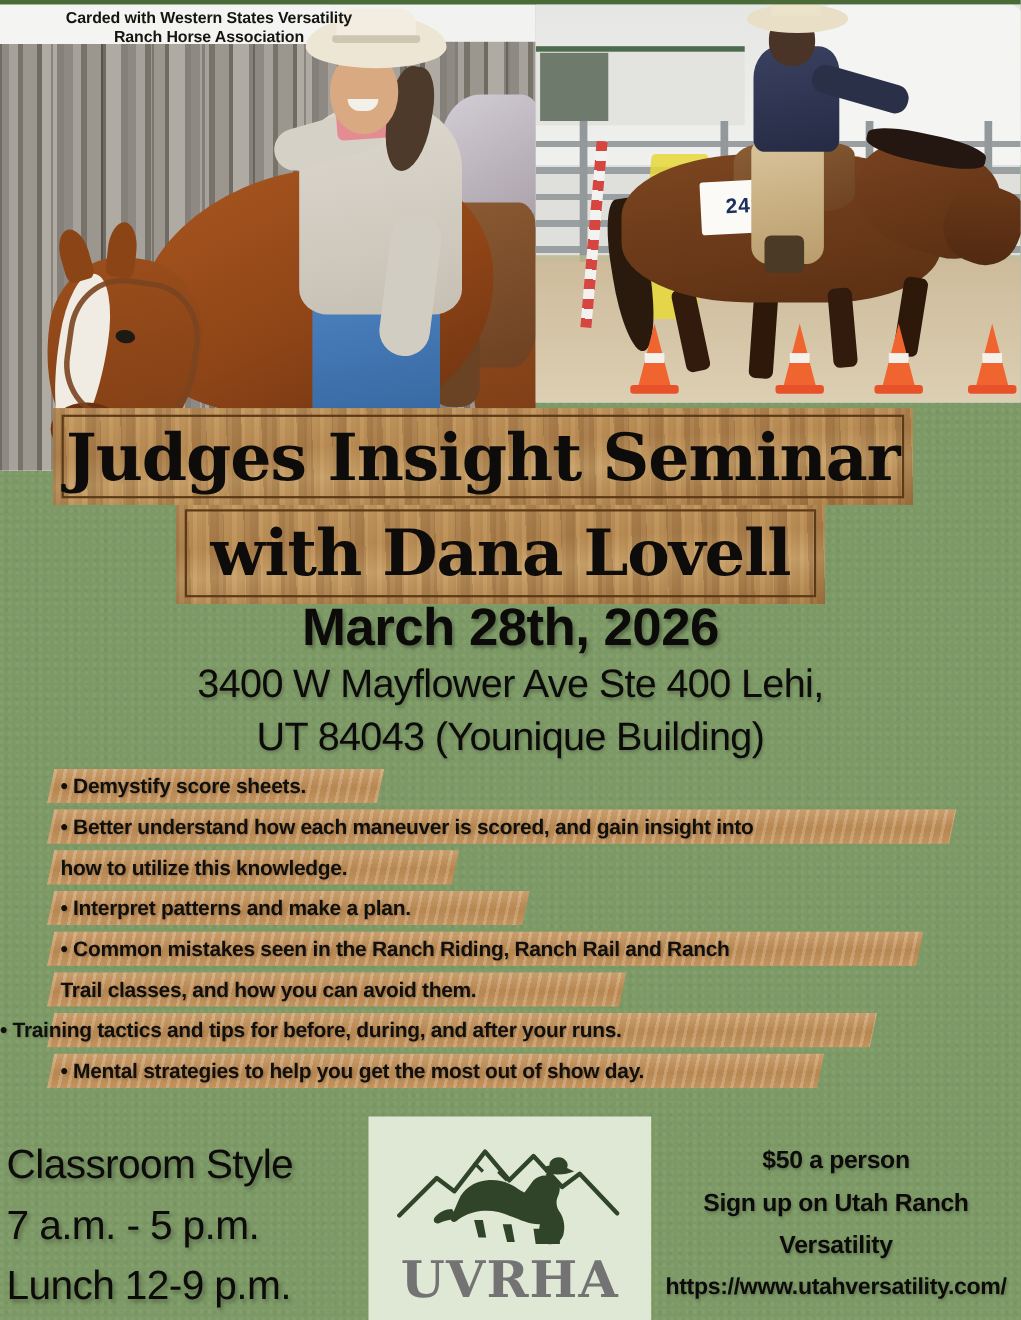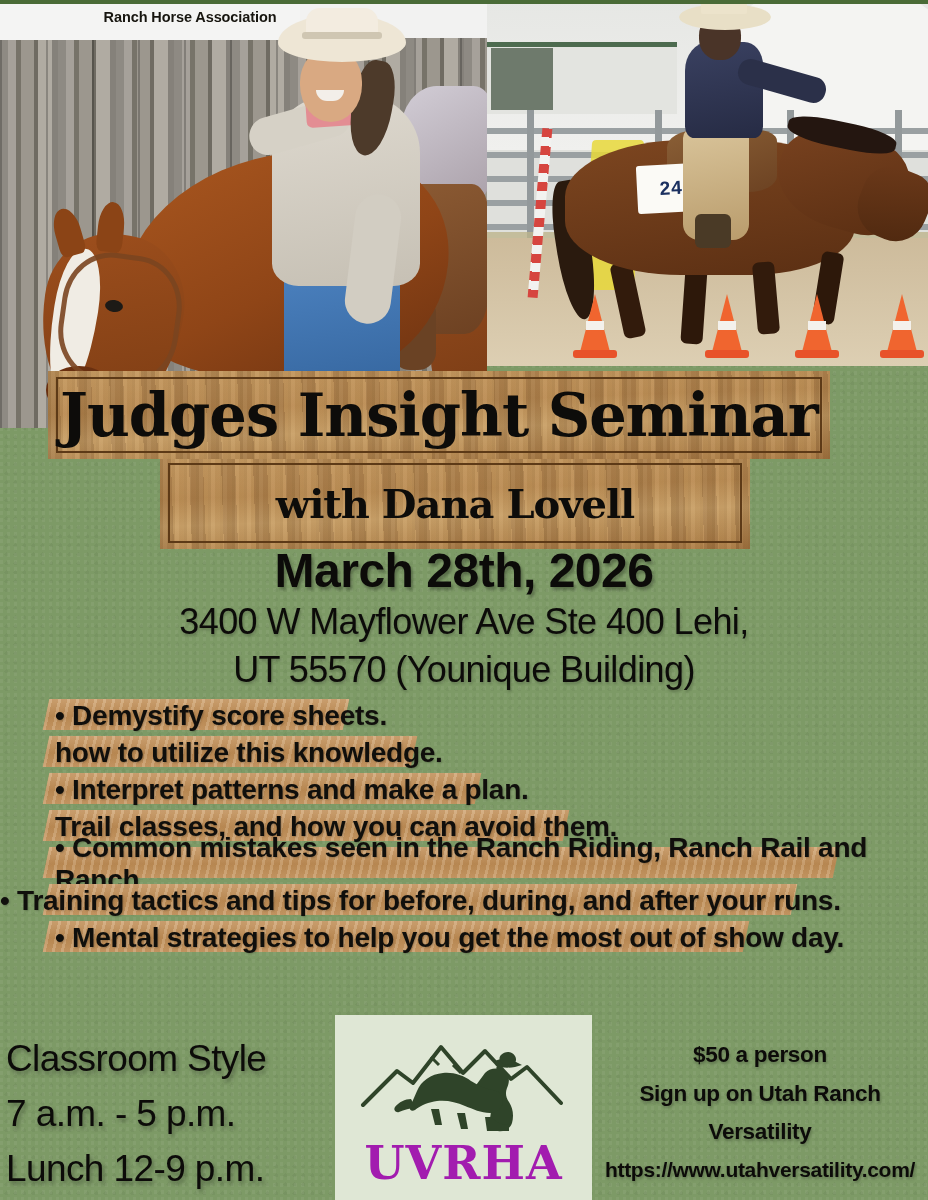--- a/index.html
+++ b/index.html
@@ -179,21 +179,21 @@
     position:absolute; left:160px; top:457px; width:590px; height:92px;
     z-index:4;
   }
   .banner2 .inner{position:absolute;inset:6px 8px;border:2px solid #5d3a17;}
   .title-line {
     position:absolute; inset:0; display:flex; align-items:center; justify-content:center;
     font-family:"DejaVu Serif", serif; font-weight:700; color:#0d0c0a;
     white-space:nowrap; letter-spacing:-1px;
   }
   .banner1 .title-line{ font-size:59px; }
-  .banner2 .title-line{ font-size:40px; }
+  .banner2 .title-line{ font-size:58px; }
 
   
   .date-line {
     position:absolute; left:0; top:543px; width:928px; text-align:center;
     font-size:48px; font-weight:700; color:#0c0b09; letter-spacing:-.5px;
     text-shadow:2px 3px 3px rgba(0,0,0,.28);
   }
   .addr {
     position:absolute; left:0; width:928px; text-align:center;
     font-size:36px; font-weight:400; color:#0c0b09; letter-spacing:-.6px;
@@ -209,41 +209,41 @@
     position:absolute; top:2px; height:31px;
     background:
       repeating-linear-gradient(90deg, rgba(255,255,255,.13) 0 3px, rgba(120,70,25,.10) 3px 9px),
       linear-gradient(180deg,#d6a878,#c18e57 55%,#cd9c68);
     transform:skewX(-12deg);
     opacity:.96;
   }
   .b-txt{
     position:absolute; top:0; left:0; width:928px; height:37px;
     display:flex; align-items:center;
-    font-size:28px; font-weight:700; color:#100f0c; letter-spacing:-.25px;
+    font-size:19px; font-weight:700; color:#100f0c; letter-spacing:-.25px;
     text-shadow:1px 1px 2px rgba(0,0,0,.2);
   }
   .b-txt span{ display:inline-block; }
 
   
   .bottom-left{
     position:absolute; left:6px; top:1032px; width:320px; text-align:left;
     color:#0c0b09; text-shadow:2px 3px 4px rgba(0,0,0,.3);
   }
   .bottom-left div{ font-size:37px; font-weight:400; line-height:1.48; letter-spacing:-.6px;}
 
   .logo-box{
     position:absolute; left:335px; top:1015px; width:257px; height:185px;
     background:#dfe7d5; overflow:hidden;
   }
   .logo-mark{ position:absolute; left:0; top:6px; width:257px; height:115px; }
   .logo-word{
     position:absolute; left:0; bottom:10px; width:257px; text-align:center;
     font-family:"DejaVu Serif", serif; font-weight:700; font-size:46px;
-    color:#a21caf; letter-spacing:1px;
+    color:#737373; letter-spacing:1px;
   }
 
   .bottom-right{
     position:absolute; left:592px; top:1036px; width:336px; text-align:center;
     color:#0c0b09; text-shadow:1px 2px 3px rgba(0,0,0,.25);
   }
   .bottom-right div{ font-size:22.5px; font-weight:700; line-height:1.72; letter-spacing:-.3px;}
   .bottom-right .url{ font-size:21px; }
 </style>
 </head>
@@ -333,65 +333,72 @@
     <div class="cone" style="left:415px">
         <b></b>
         <s></s>
         <i></i>
       </div>
   </div>
 
   <div class="top-rule"></div>
 
   <div class="header-caption">
+    <div>Carded with Western States Versatility</div>
     <div>Ranch Horse Association</div>
   </div>
 
   <div class="banner1 wood">
     <div class="inner"></div>
     <div class="title-line">Judges Insight Seminar</div>
   </div>
   <div class="banner2 wood">
     <div class="inner"></div>
     <div class="title-line">with Dana Lovell</div>
   </div>
 
   <div class="date-line">March 28th, 2026</div>
   <div class="addr addr1">3400 W Mayflower Ave Ste 400 Lehi,</div>
-  <div class="addr addr2">UT 55570 (Younique Building)</div>
+  <div class="addr addr2">UT 84043 (Younique Building)</div>
 
   <div class="bullets" id="bullet-list">
       <div class="b-row">
         <div class="b-hl" style="left: 46px; width: 300px;"></div>
         <div class="b-txt">
           <span style="margin-left: 55px;">• Demystify score sheets.</span>
         </div>
       </div>
       <div class="b-row">
+        <div class="b-hl" style="left: 46px; width: 820px;"></div>
+        <div class="b-txt">
+          <span style="margin-left: 55px;">• Better understand how each maneuver is scored, and gain insight into</span>
+        </div>
+      </div>
+      <div class="b-row">
         <div class="b-hl" style="left: 46px; width: 368px;"></div>
         <div class="b-txt">
           <span style="margin-left: 55px;">how to utilize this knowledge.</span>
         </div>
       </div>
       <div class="b-row">
         <div class="b-hl" style="left: 46px; width: 432px;"></div>
         <div class="b-txt">
           <span style="margin-left: 55px;">• Interpret patterns and make a plan.</span>
         </div>
       </div>
       <div class="b-row">
+        <div class="b-hl" style="left: 46px; width: 790px;"></div>
+        <div class="b-txt">
+          <span style="margin-left: 55px;">• Common mistakes seen in the Ranch Riding, Ranch Rail and Ranch</span>
+        </div>
+      </div>
+      <div class="b-row">
         <div class="b-hl" style="left: 46px; width: 520px;"></div>
         <div class="b-txt">
           <span style="margin-left: 55px;">Trail classes, and how you can avoid them.</span>
-        </div>
-      </div>
-      <div class="b-row">
-        <div class="b-hl" style="left: 46px; width: 790px;"></div>
-        <div class="b-txt">
-          <span style="margin-left: 55px;">• Common mistakes seen in the Ranch Riding, Ranch Rail and Ranch</span>
         </div>
       </div>
       <div class="b-row">
         <div class="b-hl" style="left: 46px; width: 748px;"></div>
         <div class="b-txt">
           <span style="">• Training tactics and tips for before, during, and after your runs.</span>
         </div>
       </div>
       <div class="b-row">
         <div class="b-hl" style="left: 46px; width: 700px;"></div>

